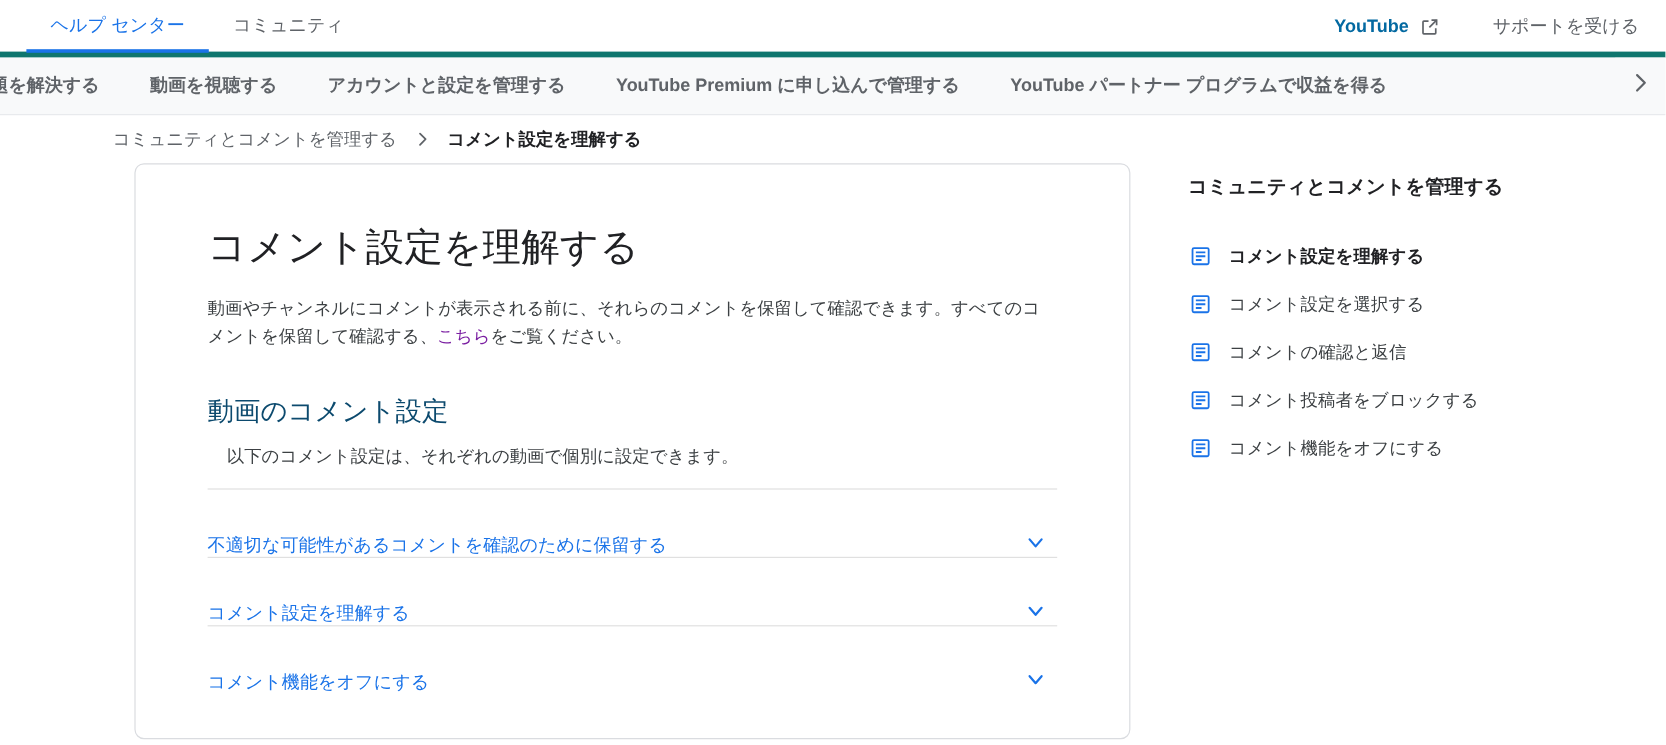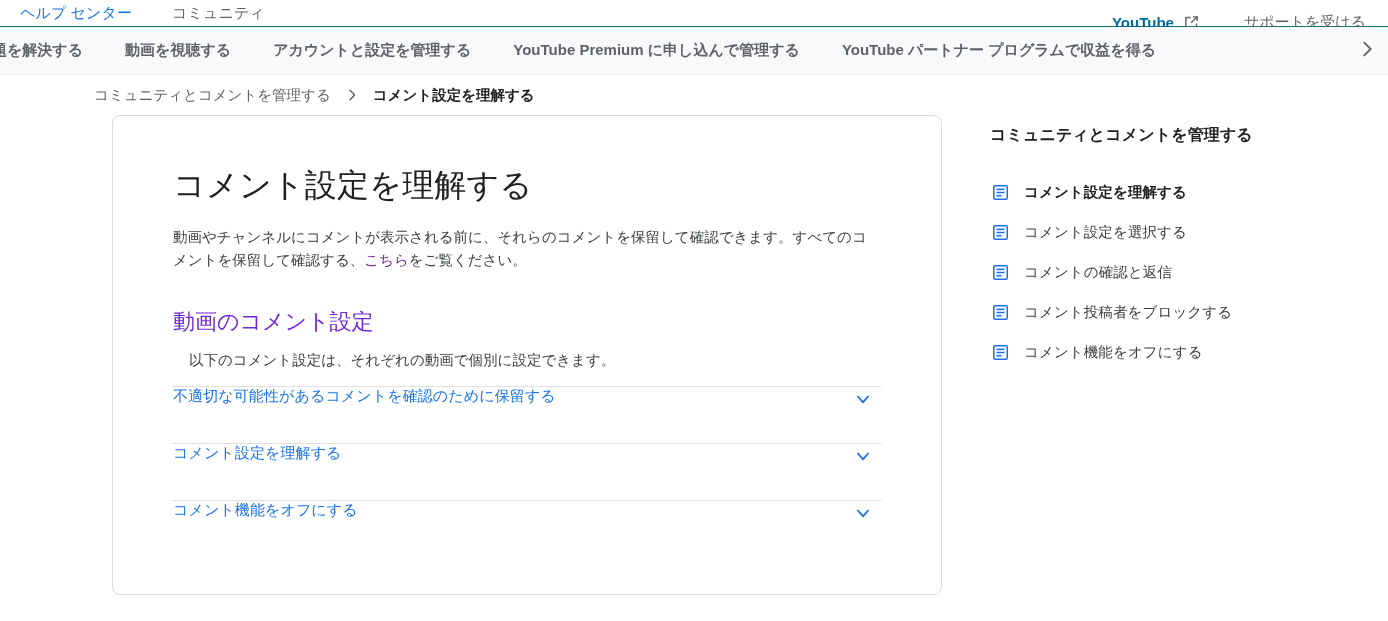--- a/index.html
+++ b/index.html
@@ -9,25 +9,26 @@
     width: 1388px; height: 621px;
     overflow: hidden;
     background: #ffffff;
     font-family: "Liberation Sans", "DejaVu Sans", sans-serif;
     -webkit-font-smoothing: antialiased;
   }
 
   
   .topbar {
     position: relative;
-    height: 27px;
+    height: 48px;
     background: #ffffff;
     display: flex;
     align-items: center;
-    border-bottom: 1px solid #0f766e;
+    border-bottom: 5px solid #0f766e;
+    padding-left: 22px;
   }
   .topbar-left { display: flex; align-items: stretch; height: 45px; }
   .top-tab {
     display: flex; align-items: center;
     padding: 0 20px;
     height: 45px;
     font-size: 15px;
     color: #5f6368;
     letter-spacing: .1px;
     cursor: pointer;
@@ -161,37 +162,37 @@
     max-width: 700px;
   }
   p.intro a, .inline-link {
     color: #7b1fa2;
     text-decoration: none;
     cursor: pointer;
   }
   h2.section-title {
     font-size: 22px;
     font-weight: normal;
-    color: #6d28d9;
+    color: #0c4a6e;
     margin: 0 0 12px 0;
   }
   p.section-sub {
     font-size: 14.5px;
     line-height: 1.6;
     color: #3c4043;
     margin: 0 0 14px 16px;
   }
 
   
   .accordion { margin-top: 6px; }
   .acc-item {
     border-top: 1px solid #e0e0e0;
     height: 57px;
     display: flex;
-    align-items: flex-start;
+    align-items: flex-end;
     justify-content: space-between;
     cursor: pointer;
     padding-right: 6px;
   }
   .acc-label {
     font-size: 15px;
     color: #1a73e8;
     letter-spacing: .1px;
   }
   .acc-chevron {

